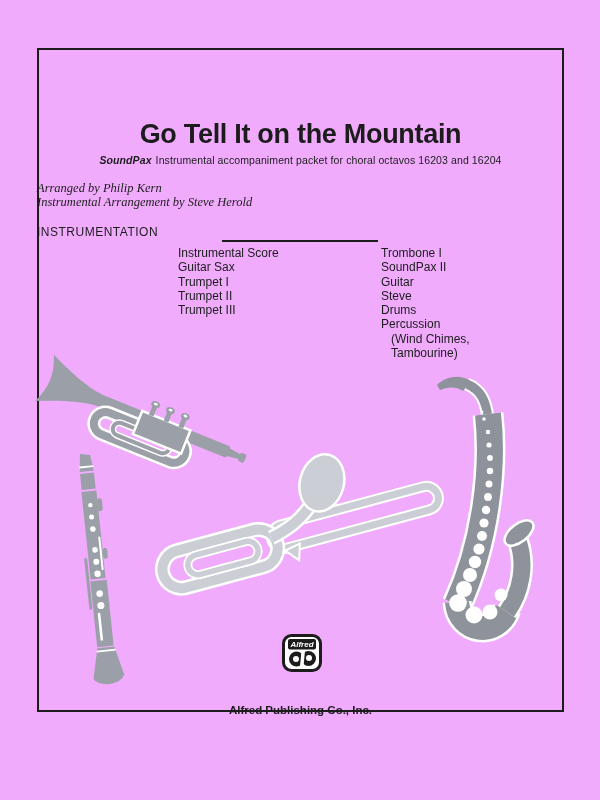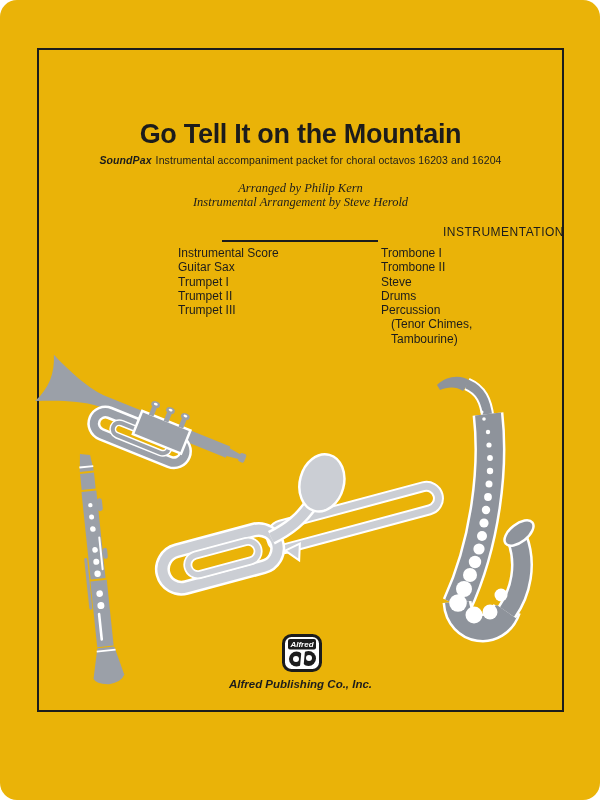--- a/index.html
+++ b/index.html
@@ -1,56 +1,56 @@
 <!DOCTYPE html>
 <html style="--c-ink: #1c1c1c; --c-trumpet-gray: #9ba0a8; --c-clarinet-gray: #9ba0a8; --c-trombone-gray: #cbced4; --c-saxophone-gray: #8e939b; --c-highlight-gray: #e3e5e8;"><head>
 <meta charset="utf-8">
 <style>
   html,body{margin:0;padding:0;background:#ffffff;}
   .page{
-    position:relative;width:600px;height:800px;background:#eab308;overflow:hidden;
-    font-family:"Liberation Sans","DejaVu Sans",sans-serif;color:var(--c-ink,#1c1c1c);border-radius:17px;
+    position:relative;width:600px;height:800px;background:#f0abfc;overflow:hidden;
+    font-family:"Liberation Sans","DejaVu Sans",sans-serif;color:var(--c-ink,#1c1c1c);
   }
   .frame{
     position:absolute;left:37px;top:48px;width:527px;height:664px;
     border:2px solid var(--c-ink,#1c1c1c);box-sizing:border-box;background:transparent;
   }
   .title-block{position:absolute;left:37px;top:120px;width:527px;text-align:center;}
   .title{
     margin:0;font-size:27px;font-weight:bold;letter-spacing:-0.3px;line-height:28px;
   }
   .subtitle{margin-top:6px;font-size:10.5px;letter-spacing:0.1px;}
   .subtitle .brand{font-style:italic;font-weight:bold;margin-right:4px;text-align:center;}
   .credits{
-    position:absolute;left:37px;top:181px;width:527px;text-align:center;
+    position:absolute;left:37px;top:181px;width:527px;text-align:left;
     font-family:"Liberation Serif","DejaVu Serif",serif;font-style:italic;
     font-size:12.5px;line-height:14px;
   }
   .instr-heading{
-    position:absolute;left:37px;top:225px;width:527px;text-align:right;
+    position:absolute;left:37px;top:225px;width:527px;text-align:left;
     font-size:12px;letter-spacing:0.5px;
   }
   .instr-rule{position:absolute;left:222px;top:240px;width:156px;height:2px;background:var(--c-ink,#1c1c1c);}
   .columns{position:absolute;left:178px;top:246px;display:flex;font-size:12px;gap:48px;}
   .col{width:155px;line-height:14.3px;}
   .row.sub{padding-left:10px;}
   .art{position:absolute;left:0;top:0;width:600px;height:800px;}
   .c-trumpet{fill:var(--c-trumpet-gray,#9ba0a8);}
   .s-trumpet{stroke:var(--c-trumpet-gray,#9ba0a8);fill:none;}
   .c-clarinet{fill:var(--c-clarinet-gray,#9ba0a8);}
   .c-trombone{fill:var(--c-trombone-gray,#cbced4);}
   .s-trombone{stroke:var(--c-trombone-gray,#cbced4);fill:none;}
   .c-sax{fill:var(--c-saxophone-gray,#8e939b);}
   .s-sax{stroke:var(--c-saxophone-gray,#8e939b);fill:none;}
   .s-white{stroke:#ffffff;fill:none;}
   .c-white{fill:#ffffff;}
   .logo{position:absolute;left:282px;top:634px;width:40px;height:38px;}
   .publisher{
-    position:absolute;left:37px;top:677px;width:527px;text-align:center;
-    font-weight:bold;font-size:11.5px;line-height:14px;font-style:italic;
+    position:absolute;left:37px;top:703px;width:527px;text-align:center;
+    font-weight:bold;font-size:11.5px;line-height:14px;
   }
 </style>
 </head>
 <body>
 
 <div class="page">
 
   <div class="frame"></div>
 
   <div class="title-block">
@@ -71,25 +71,26 @@
   <div class="columns">
     <div class="col">
       <div class="row">Instrumental Score</div>
       <div class="row">Guitar Sax</div>
       <div class="row">Trumpet I</div>
       <div class="row">Trumpet II</div>
       <div class="row">Trumpet III</div>
     </div>
     <div class="col">
       <div class="row">Trombone I</div>
-      <div class="row">Trombone II</div>
+      <div class="row">SoundPax II</div>
+      <div class="row">Guitar</div>
       <div class="row">Steve</div>
       <div class="row">Drums</div>
       <div class="row">Percussion</div>
-      <div class="row sub">(Tenor Chimes,</div>
+      <div class="row sub">(Wind Chimes,</div>
       <div class="row sub">Tambourine)</div>
     </div>
   </div>
 
   <svg class="art" viewBox="0 0 600 800" aria-hidden="true">
 
     <g transform="translate(52,354) rotate(22)">
       <path class="c-trumpet" d="M2,0 C10,17 10,33 2,50 C24,40 45,32.5 62,31 L62,19 C45,17.5 24,10 2,0 Z"></path>
       <rect class="c-trumpet" x="58" y="19" width="142" height="12"></rect>
       <path class="c-trumpet" d="M198,20.5 L213,22.5 L213,27.5 L198,29.5 Z"></path>

